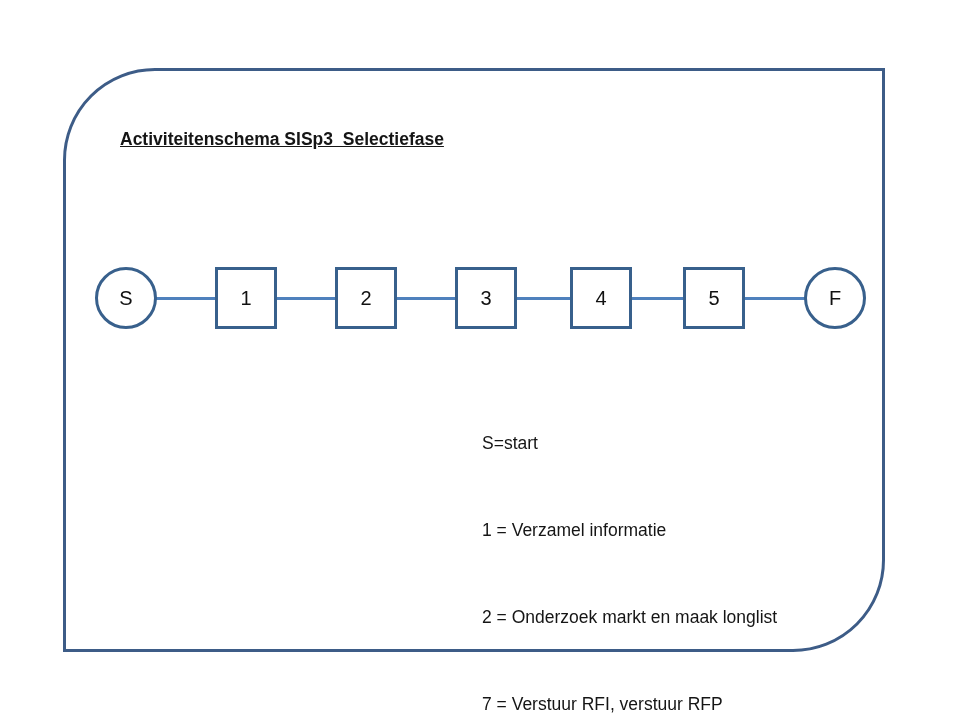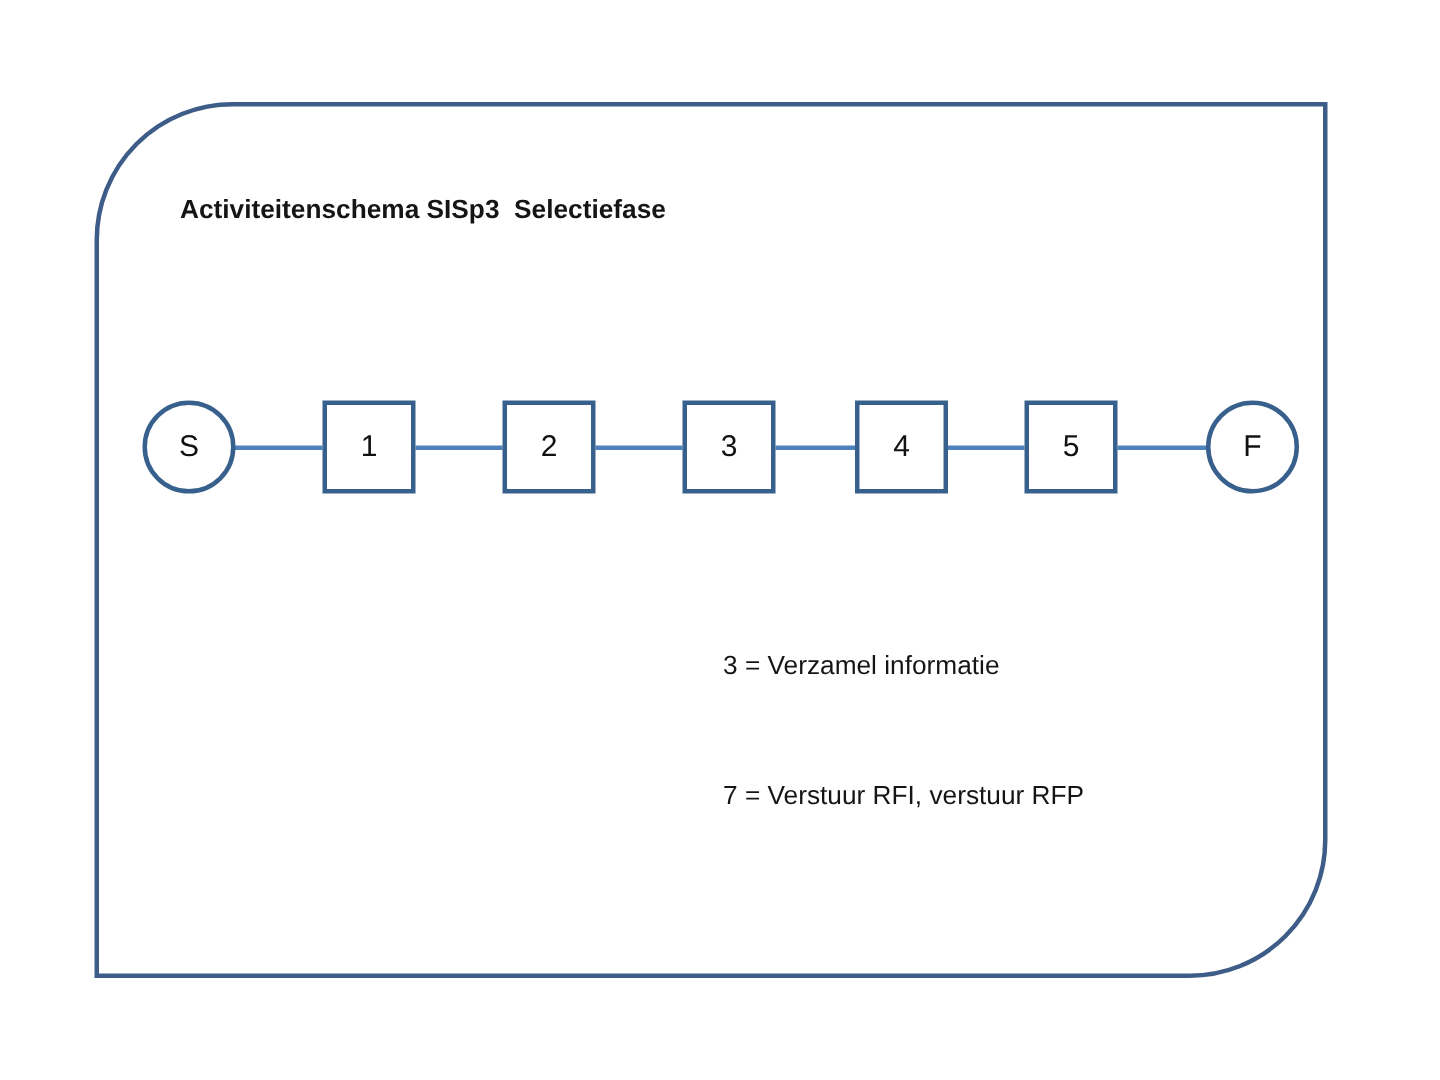--- a/index.html
+++ b/index.html
@@ -29,20 +29,21 @@
   }
   .slide-title {
     position: absolute;
     left: 120px;
     top: 129px;
     font-size: 17.5px;
     font-weight: bold;
     color: #151515;
     white-space: pre;
     letter-spacing: 0px;
+    text-decoration: underline;
   }
   
   .node {
     position: absolute;
     top: 267px;
     width: 62px;
     height: 62px;
     box-sizing: border-box;
     border: 3px solid var(--node-border, #38608c);
     background: #ffffff;
@@ -119,20 +120,22 @@
     <span>4</span>
   </div>
   <div class="node square" id="node-5">
     <span>5</span>
   </div>
   <div class="node circle" id="node-f">
     <span>F</span>
   </div>
 
   <div class="legend">
-    <div>3 = Verzamel informatie</div>
+    <div>S=start</div>
+    <div>1 = Verzamel informatie</div>
+    <div>2 = Onderzoek markt en maak longlist</div>
     <div>7 = Verstuur RFI, verstuur RFP</div>
     
     
     
   </div>
 
 </div>
 
 </body></html>

